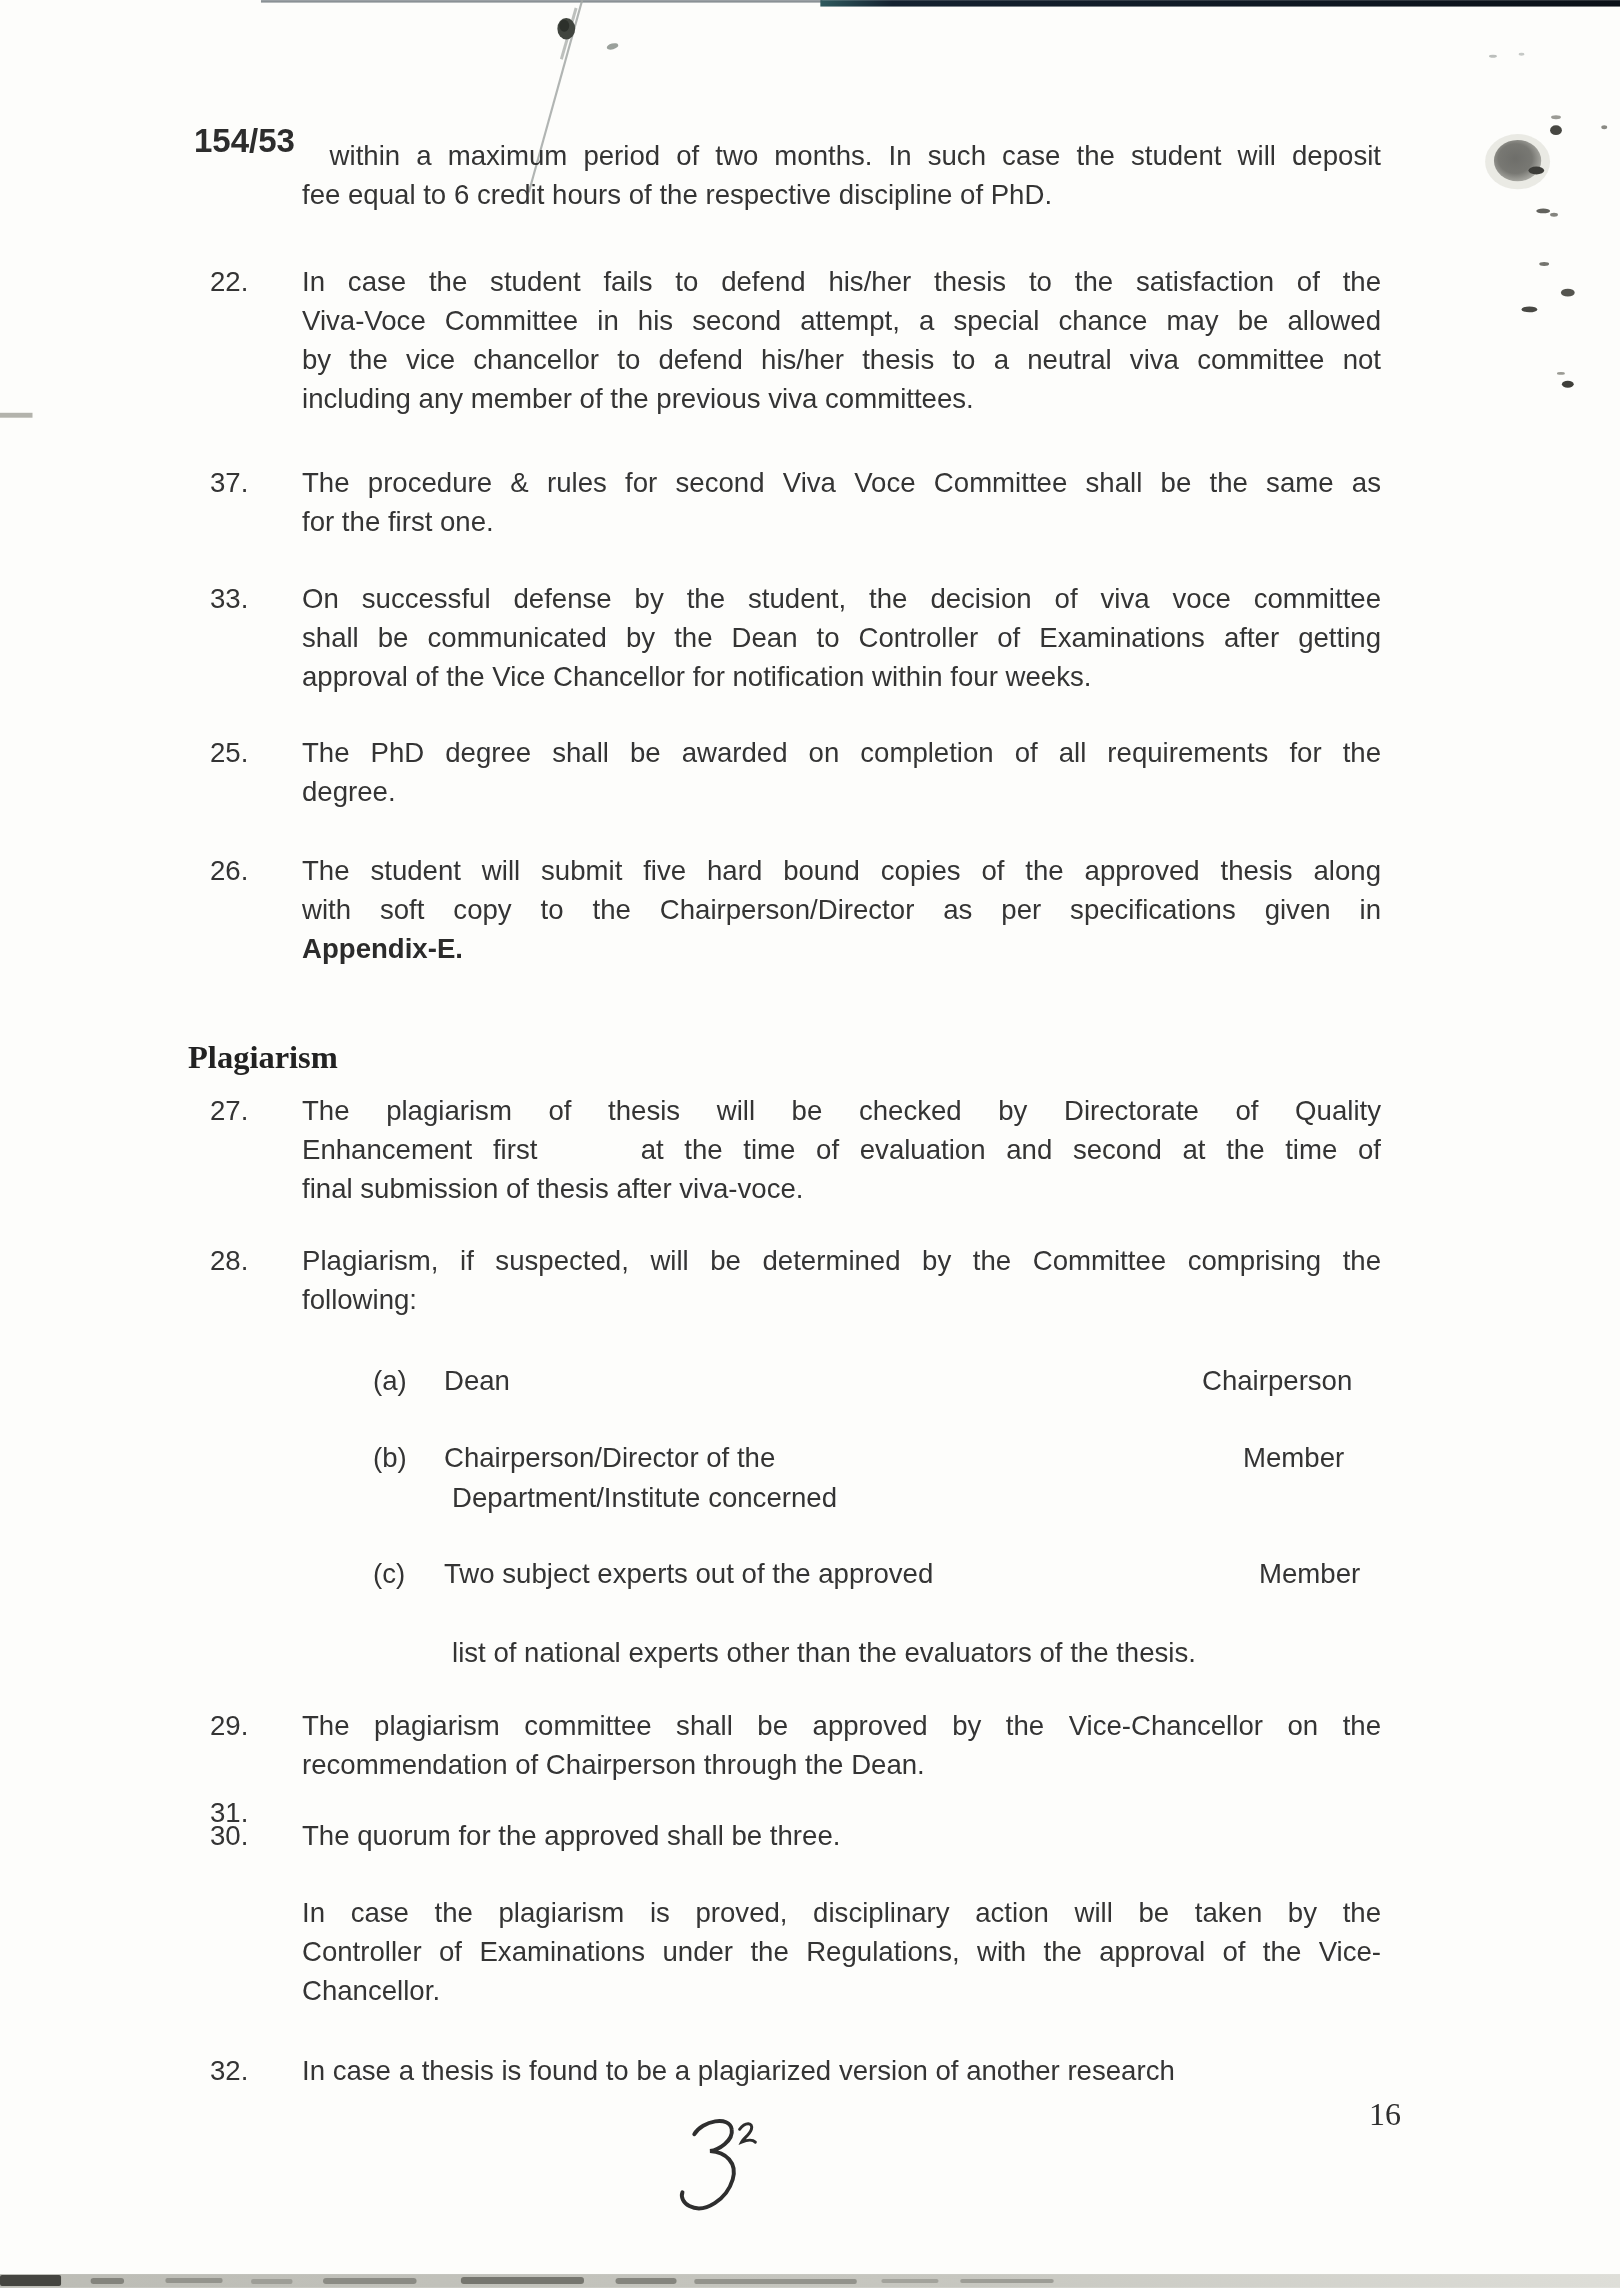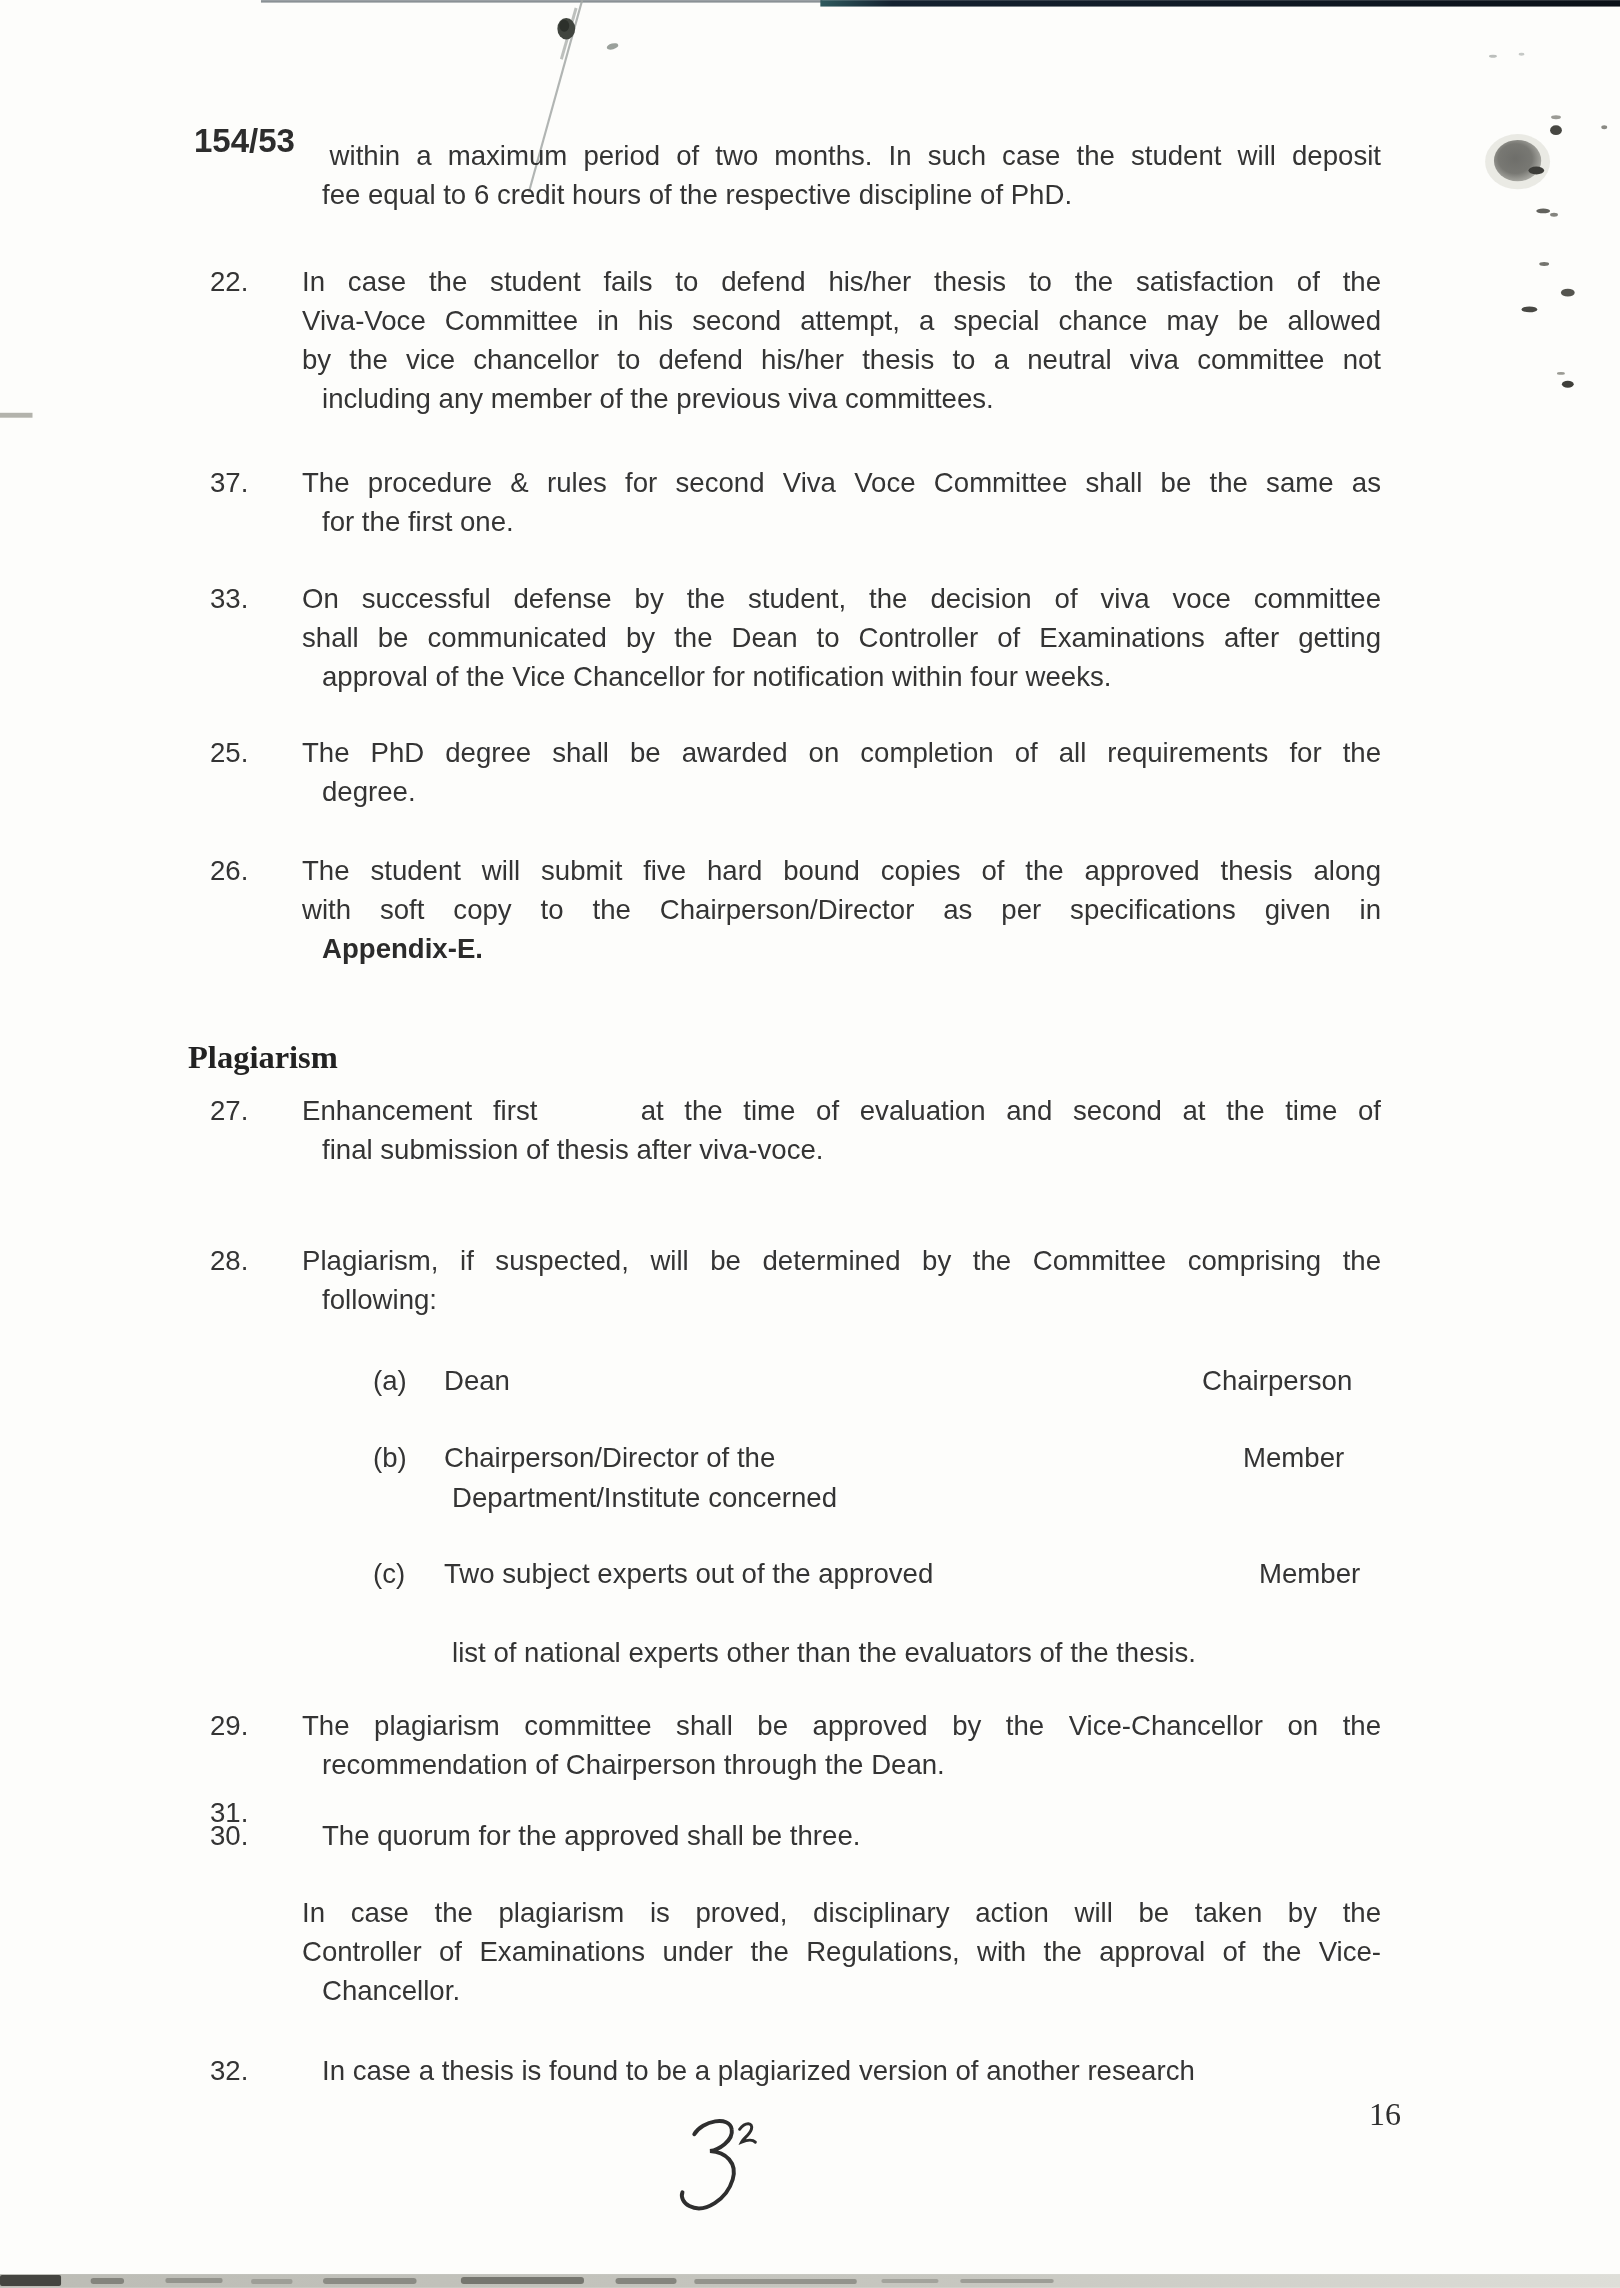--- a/index.html
+++ b/index.html
@@ -14,21 +14,21 @@
   .artifacts { position:absolute; left:0; top:0; pointer-events:none; }
   .num {
     position:absolute; left:210px;
     font-size:27.6px; line-height:39px;
   }
   .para {
     position:absolute; left:302px; width:1079px;
     font-size:27.6px; line-height:39px;
   }
   .line { text-align:justify; text-align-last:justify; height:39px; }
-  .line.last { text-align-last:left;margin-left:20px; }
+  .line.last { text-align-last:left; }
   .line.bold { font-weight:bold; color:#2b2b2b; }
   .ref {
     position:absolute; left:194px; top:122px;
     font-family:Liberation Sans, sans-serif;
     font-weight:bold; font-size:33px; color:#2d2d2d;
   }
   .intro { top:136px; }
   .intro .l1 { padding-left:27.6px; }
   .heading {
     position:absolute; left:188px; top:991px;
@@ -155,20 +155,21 @@
   <div class="para" style="top:851px">
     <div class="line">The student will submit five hard bound copies of the approved thesis along</div>
     <div class="line">with soft copy to the Chairperson/Director as per specifications given in</div>
     <div class="line last bold">Appendix-E.</div>
   </div>
 
   <div class="heading">Plagiarism</div>
 
   <span class="num" style="top:1091px">27.</span>
   <div class="para" style="top:1091px">
+    <div class="line">The plagiarism of thesis will be checked by Directorate of Quality</div>
     <div class="line">Enhancement first&nbsp;&nbsp;&nbsp;&nbsp; at the time of evaluation and second at the time of</div>
     <div class="line last">final submission of thesis after viva-voce.</div>
   </div>
 
   <span class="num" style="top:1241px">28.</span>
   <div class="para" style="top:1241px">
     <div class="line">Plagiarism, if suspected, will be determined by the Committee comprising the</div>
     <div class="line last">following:</div>
   </div>
 

